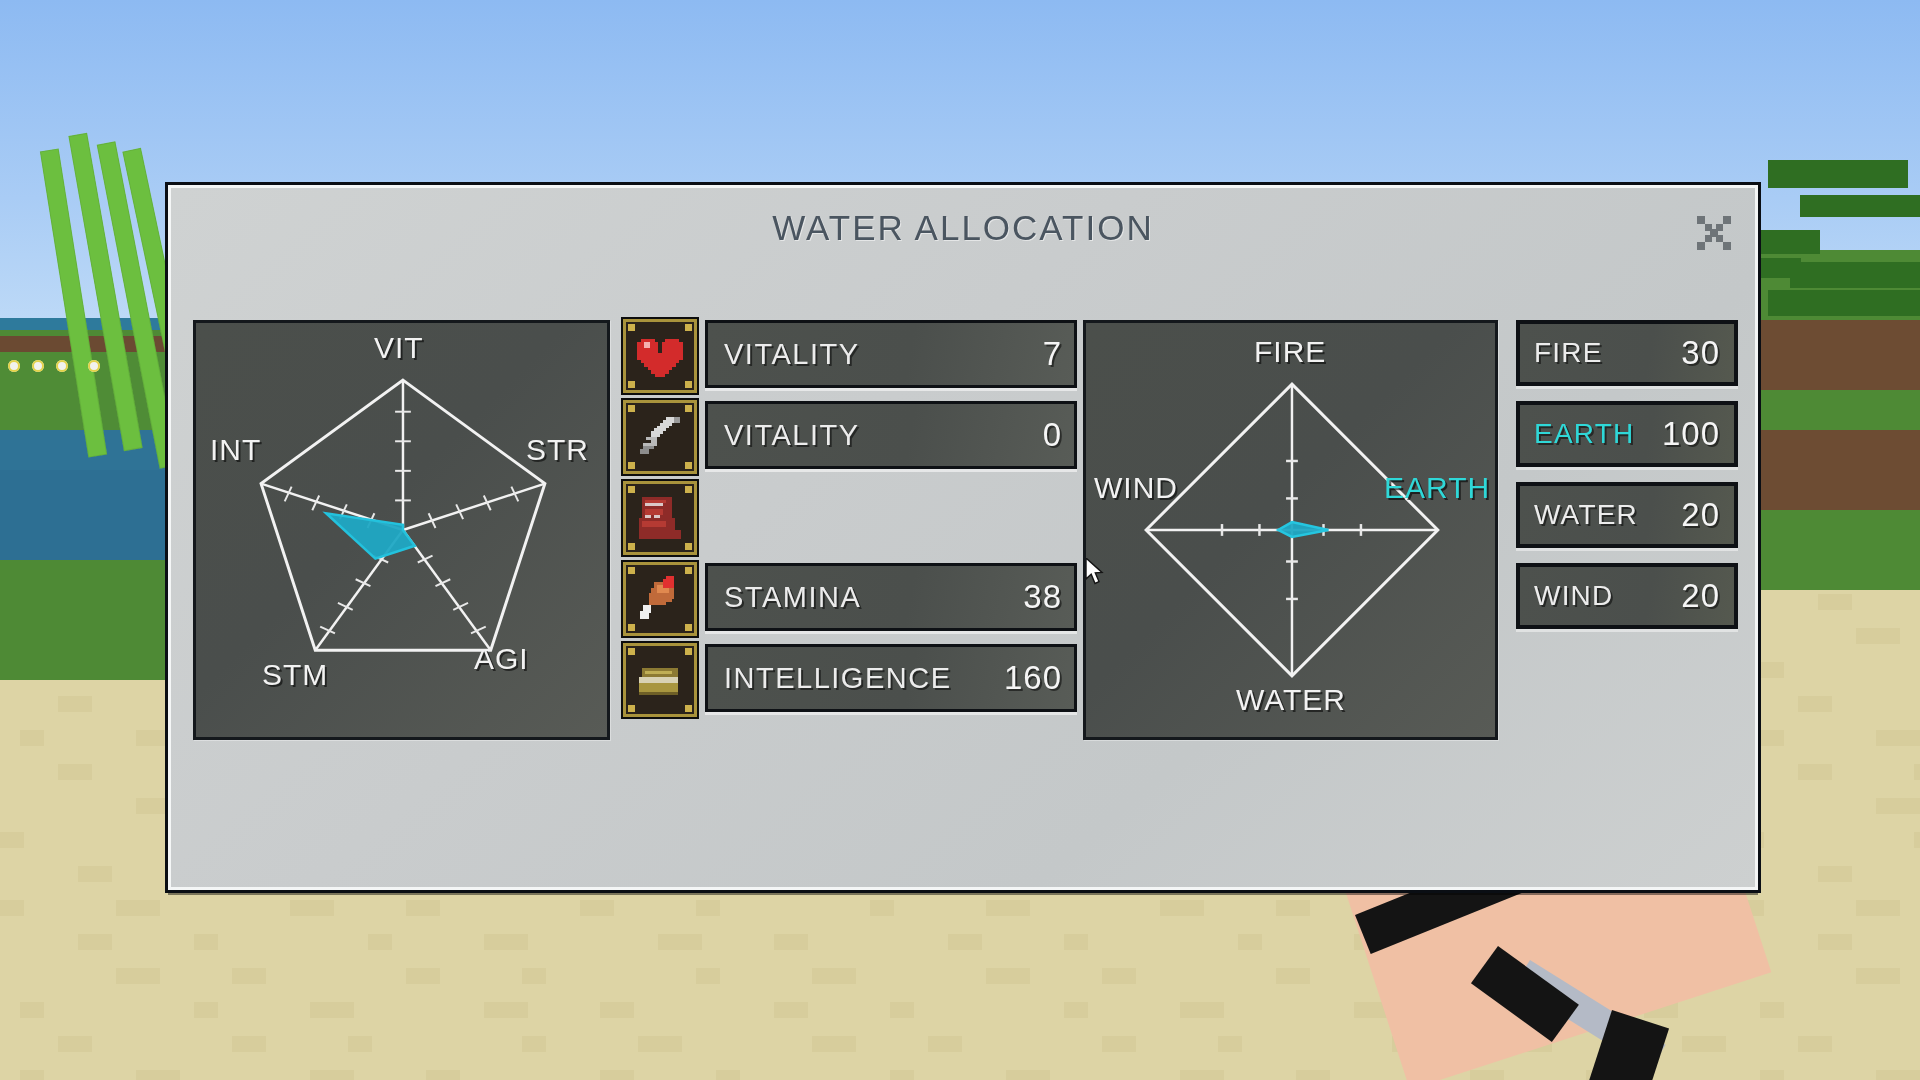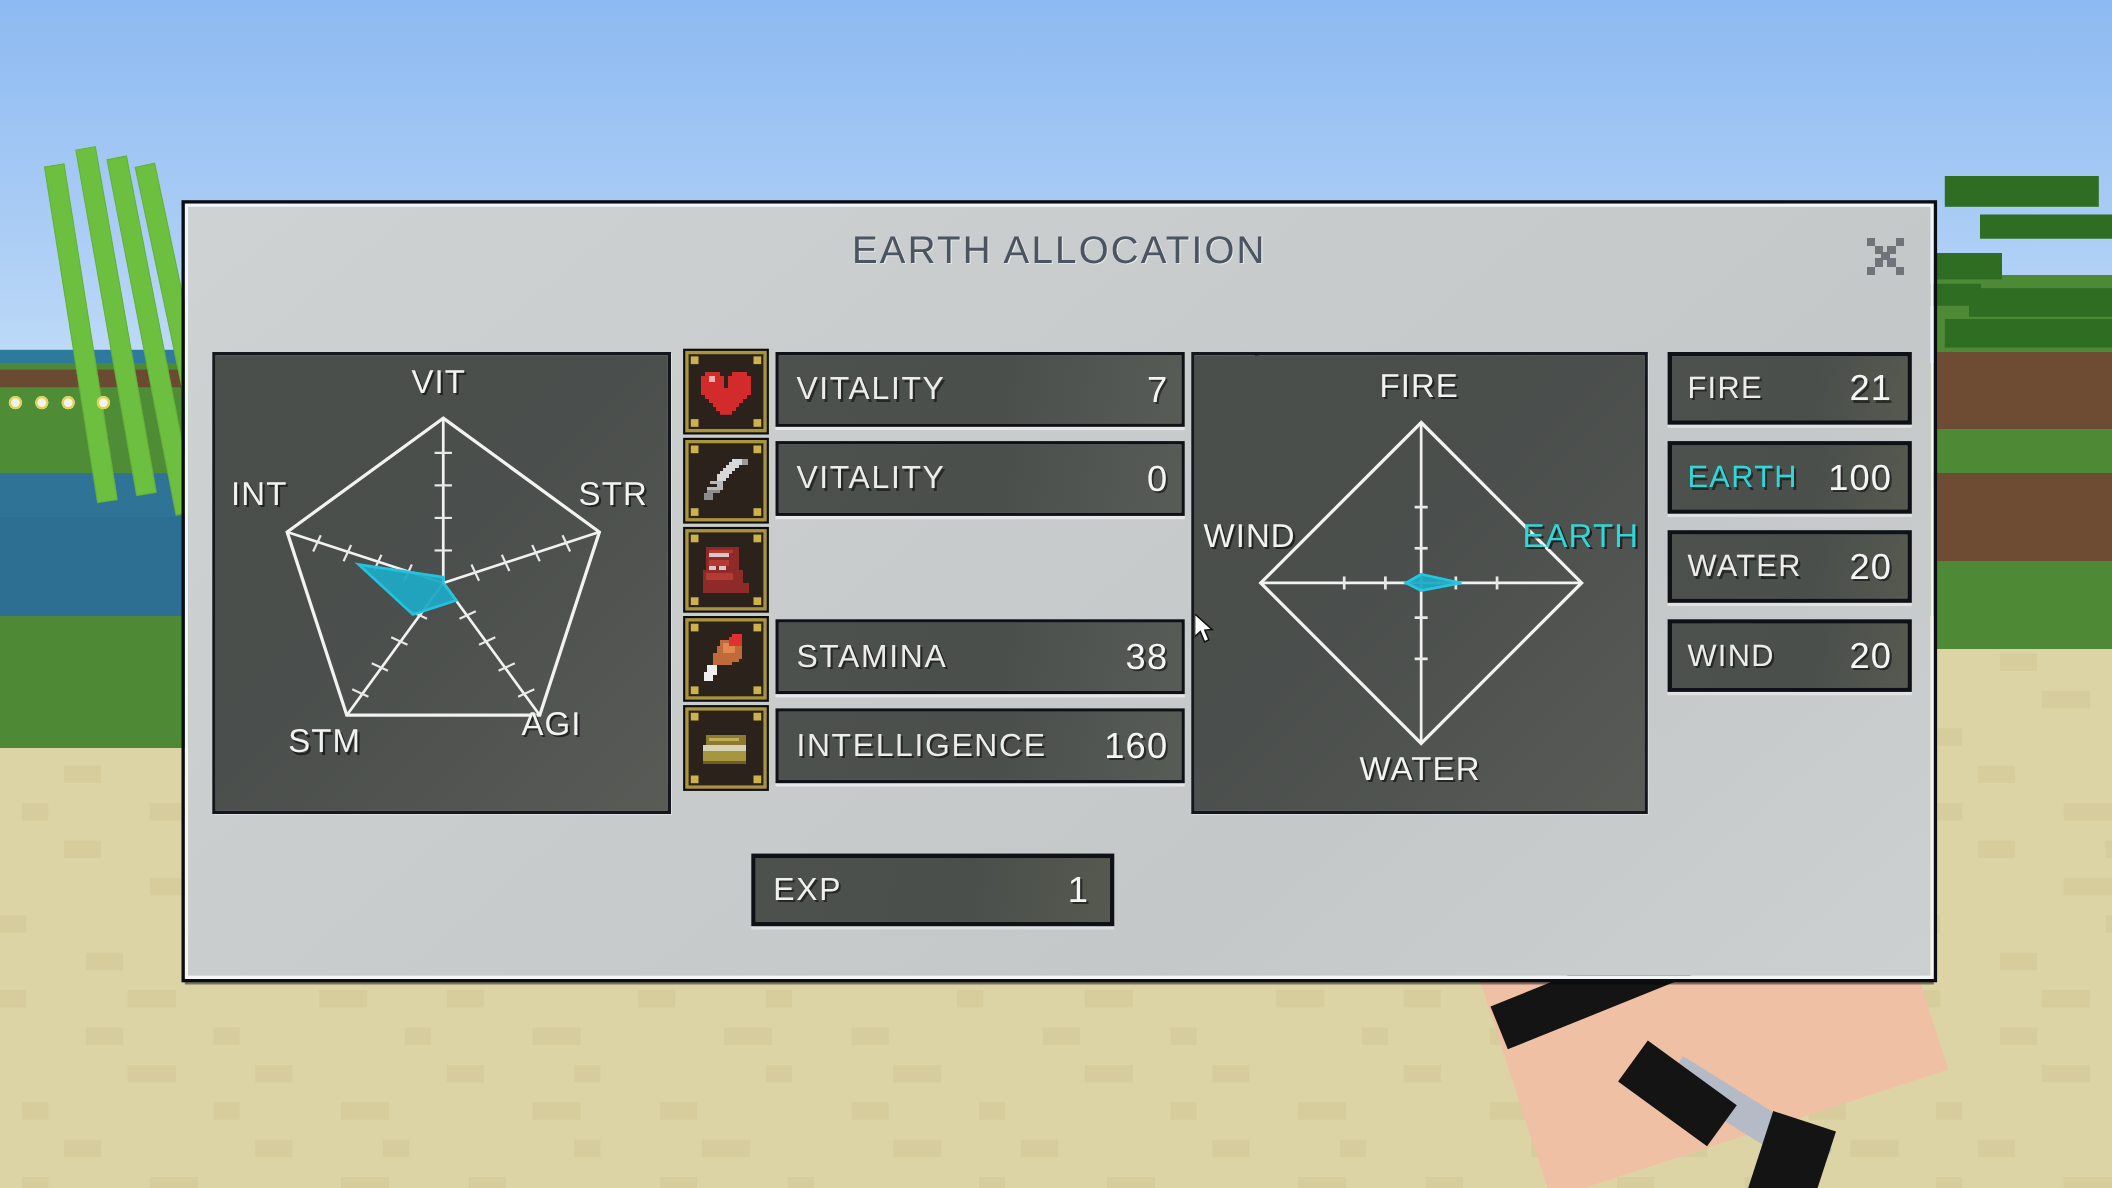--- a/index.html
+++ b/index.html
@@ -484,21 +484,21 @@
 
   <div class="arm"></div>
   <div class="sleeve-a"></div>
   <div class="sleeve-grey"></div>
   <div class="sleeve-b"></div>
   <div class="sleeve-c"></div>
 </div>
 
 <div id="panel">
 
-  <div id="panel-title">EARTH ALLOCATION</div>
+  <div id="panel-title">WATER ALLOCATION</div>
 
   <div id="close-btn">
     <svg width="34" height="34" viewBox="0 0 9 9" shape-rendering="crispEdges">
       <g fill="#6e7478">
         <rect x="0" y="0" width="2" height="2"></rect>
           <rect x="7" y="0" width="2" height="2"></rect>
         <rect x="2" y="2" width="2" height="2"></rect>
           <rect x="5" y="2" width="2" height="2"></rect>
         <rect x="3.5" y="3.5" width="2" height="2"></rect>
         <rect x="2" y="5" width="2" height="2"></rect>
@@ -711,24 +711,20 @@
         </svg>
       </div>
       <div class="bar">
         <span class="name">INTELLIGENCE</span>
         <span class="val">160</span>
       </div>
       <div class="plus">+</div>
     </div>
   </div>
 
-  <div id="exp-bar">
-    <span class="name">EXP</span>
-    <span class="val">1</span>
-  </div>
 
   <div class="radar-box" id="radar-diamond">
     <svg viewBox="0 0 415 420">
       <polygon points="209,62 357,210 209,358 61,210" fill="none" stroke="#f2f2f2" stroke-width="3"></polygon>
       <g stroke="#f2f2f2" stroke-width="2.5">
         <line x1="61" y1="210" x2="357" y2="210"></line>
         <line x1="209" y1="62" x2="209" y2="358"></line>
       </g>
       <g stroke="#e8e8e8" stroke-width="2.5">
         <line x1="203" y1="140" x2="215" y2="140"></line>
@@ -745,21 +741,21 @@
     </svg>
     <span class="rlabel" style="left:168px;top:12px">FIRE</span>
     <span class="rlabel hi" style="left:298px;top:148px">EARTH</span>
     <span class="rlabel" style="left:150px;top:360px">WATER</span>
     <span class="rlabel" style="left:8px;top:148px">WIND</span>
   </div>
 
   <div id="element-list">
     <div class="elem-row">
       <span class="name">FIRE</span>
-      <span class="val">21</span>
+      <span class="val">30</span>
     </div>
     <div class="elem-row">
       <span class="name hi">EARTH</span>
       <span class="val">100</span>
     </div>
     <div class="elem-row">
       <span class="name">WATER</span>
       <span class="val">20</span>
     </div>
     <div class="elem-row">

